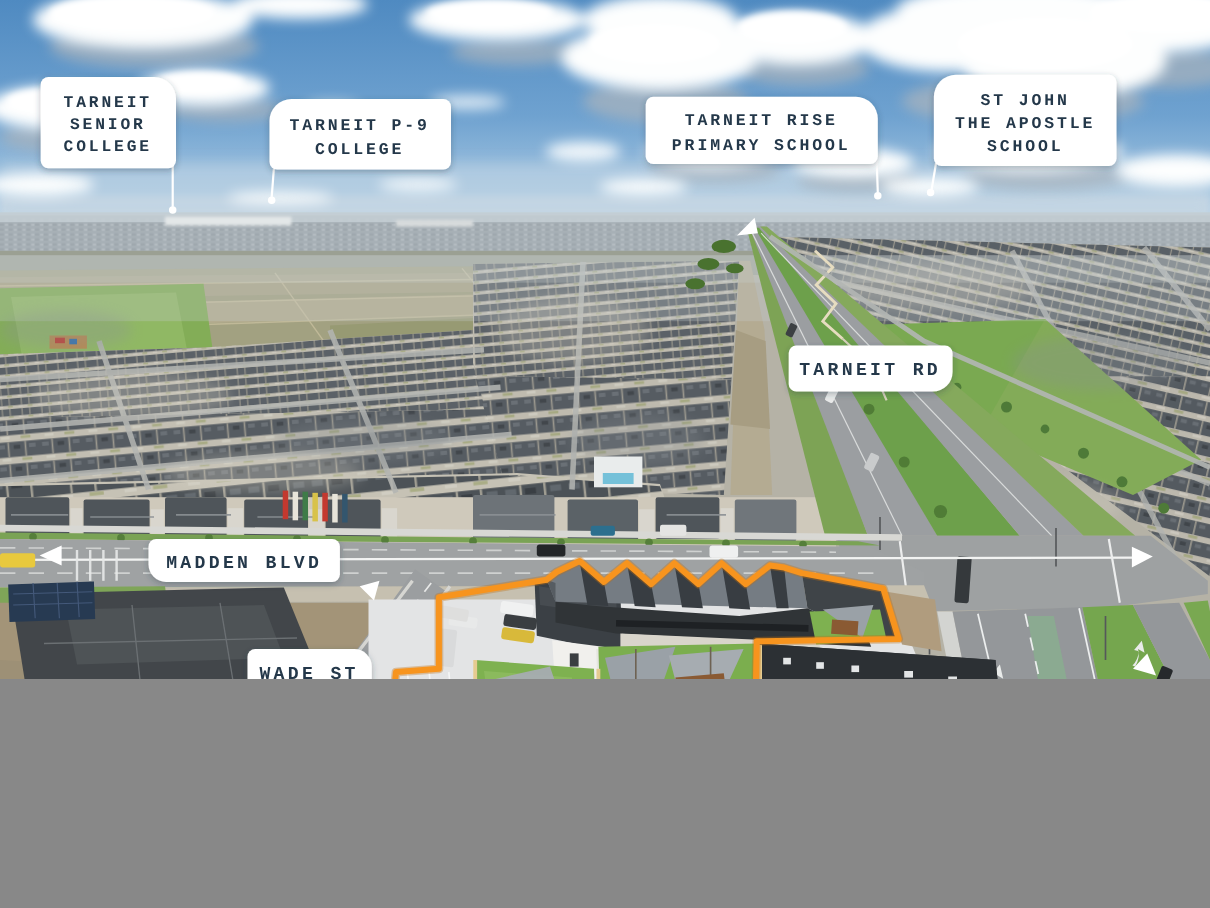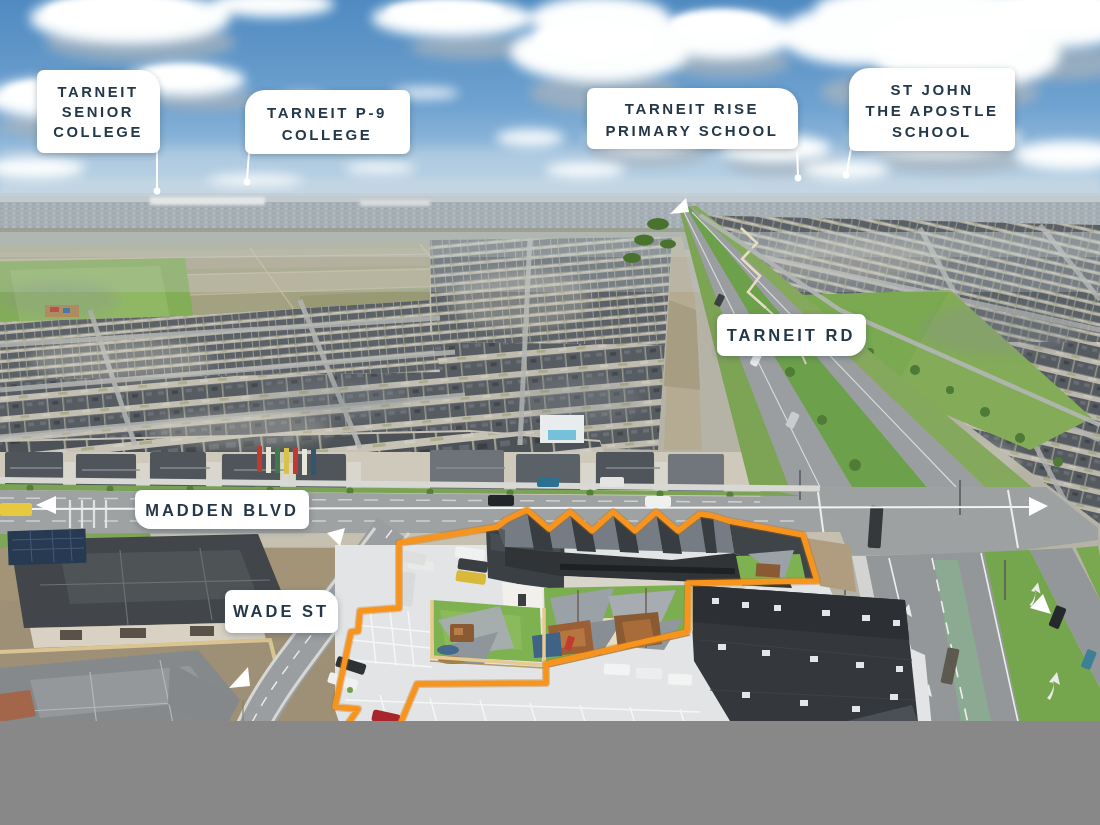--- a/index.html
+++ b/index.html
@@ -1,16 +1,16 @@
 <!DOCTYPE html>
 <html><head>
 <meta charset="utf-8">
 <style>
 html,body{margin:0;padding:0;background:#888;}
-#wrap{position:relative;width:1100px;height:721px;overflow:hidden;font-family:Liberation Sans, sans-serif;}
+#wrap{position:relative;width:1100px;height:617px;overflow:hidden;font-family:Liberation Mono, monospace;}
 svg{display:block;}
 </style>
 </head>
 <body>
 <div id="wrap">
 <svg width="1100" height="825" viewBox="0 0 1100 825">
 <defs>
 <linearGradient id="sky" x1="0" y1="0" x2="0" y2="1">
 <stop offset="0" stop-color="#4f8ac1"></stop>
 <stop offset="0.45" stop-color="#6fa2d0"></stop>

